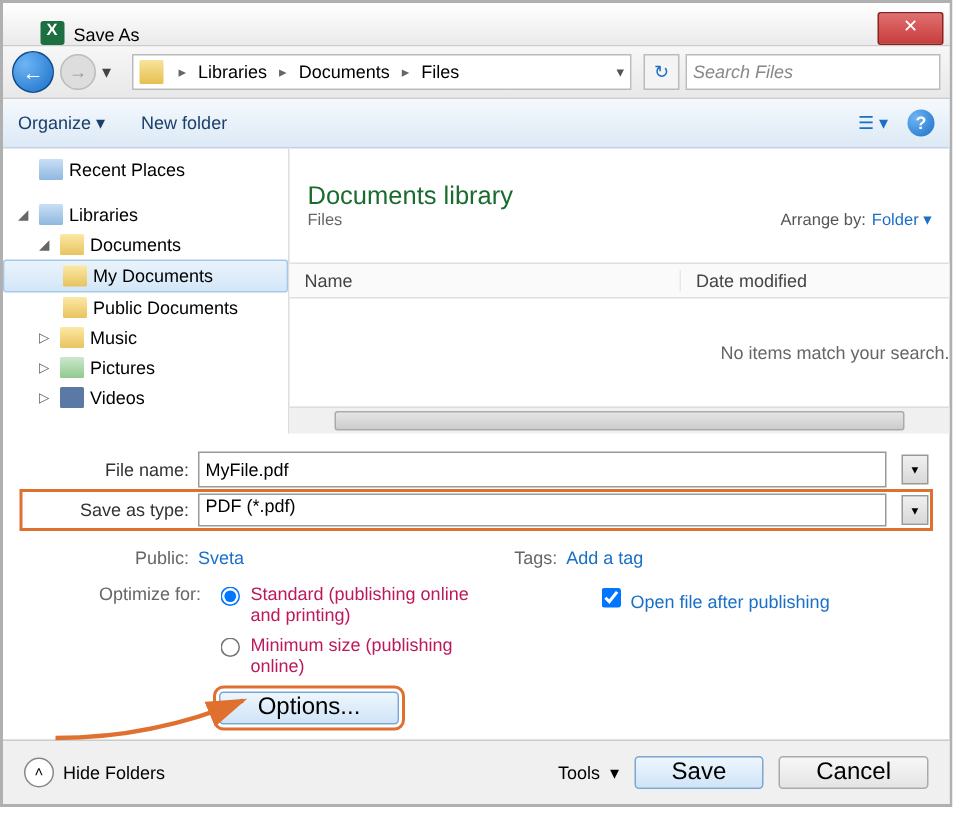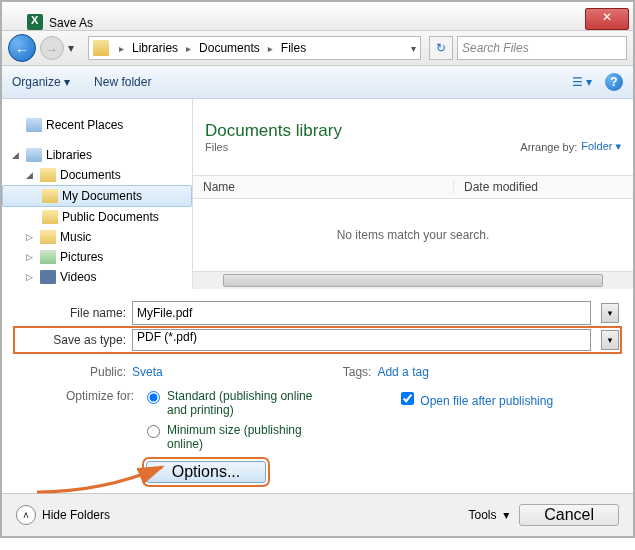--- a/index.html
+++ b/index.html
@@ -18,56 +18,56 @@
 .bc-sep{color:#666;padding:0 4px;font-size:10px}
 .bc-seg{padding:0 2px;cursor:pointer}
 .refresh{width:22px;height:22px;border:1px solid #bbb;background:#f4f4f4;display:flex;align-items:center;justify-content:center;color:#1a6fc7;cursor:pointer}
 .search{width:160px;height:22px;border:1px solid #bbb;background:#fff;display:flex;align-items:center;padding:0 4px;color:#888;font-style:italic}
 .toolbar{height:32px;background:linear-gradient(#f5f9fd,#dce9f5);border-bottom:1px solid #c3d3e5;display:flex;align-items:center;padding:0 10px;gap:24px}
 .tb-link{color:#1a3f6b;cursor:pointer}
 .tb-right{margin-left:auto;display:flex;gap:8px;align-items:center}
 .tb-icon{width:28px;height:20px;border:1px solid transparent;border-radius:2px;display:flex;align-items:center;justify-content:center;color:#1a6fc7;cursor:pointer}
 .help-icon{width:18px;height:18px;border-radius:50%;background:radial-gradient(circle at 30% 30%,#6eb5f5,#1a6fc7);color:#fff;font-weight:bold;display:flex;align-items:center;justify-content:center;cursor:pointer}
 .body{display:flex;height:190px}
-.sidebar{width:190px;border-right:1px solid #ddd;overflow:hidden;padding:16px 0;font-size:12px}
+.sidebar{width:190px;border-right:1px solid #ddd;overflow:hidden;padding:4px 0;font-size:12px}
 .node{display:flex;align-items:center;height:20px;padding:0 4px;gap:4px;cursor:pointer}
 .indent1{padding-left:24px}.indent2{padding-left:40px}
 .node.sel{background:linear-gradient(#eaf3fb,#d3e7f8);border:1px solid #a5c9e8;border-radius:2px;padding-left:39px}
 .tw{width:10px;color:#666;font-size:9px}
 .folder-ico{width:16px;height:14px;background:linear-gradient(#fce9a5,#e8c35f);border-radius:1px}
 .lib-ico{width:16px;height:14px;background:linear-gradient(#c9dff5,#8fb8e0);border-radius:1px}
 .pic-ico{width:16px;height:14px;background:linear-gradient(#cde8cd,#8fc98f);border-radius:1px}
 .vid-ico{width:16px;height:14px;background:#5a7aa5;border-radius:1px}
 .main{flex:1;display:flex;flex-direction:column}
 .lib-header{padding:22px 12px;display:flex;align-items:flex-end}
 .lib-title{font-size:17px;color:#1a6b2e}
 .lib-sub{font-size:11px;color:#666}
 .arrange{margin-left:auto;font-size:11px;display:flex;gap:4px;align-items:center;color:#555}
 .arrange a{color:#1a6fc7;cursor:pointer}
 .column-header{display:flex;border-top:1px solid #e0e0e0;border-bottom:1px solid #e0e0e0;background:#fafafa;height:22px;align-items:center;font-size:12px;color:#444}
 .ch{padding:0 10px;border-right:1px solid #e8e8e8;cursor:pointer}
-.filelist{flex:1;display:flex;align-items:center;justify-content:center;color:#666}
+.filelist{flex:1;display:flex;align-items:center;justify-content:flex-end;color:#666}
 .scroll-h{height:17px;background:#f0f0f0;border-top:1px solid #ddd;position:relative}
 .scroll-h::before{content:"";position:absolute;left:30px;right:30px;top:2px;bottom:2px;background:linear-gradient(#e5e5e5,#ccc);border:1px solid #aaa;border-radius:2px}
 .form{padding:8px 14px 4px 14px}
 .row{display:flex;align-items:center;margin:4px 0;gap:6px}
 .lbl{width:110px;text-align:right;color:#333;font-size:12px}
 .field{flex:1;height:20px;border:1px solid #999;padding:1px 4px;font-size:12px;background:#fff}
 .combo{flex:1;height:20px;border:1px solid #999;background:#fff;display:flex;align-items:flex-start;padding:0 4px;font-size:12px}
 .combo-btn{width:16px;height:18px;background:linear-gradient(#f0f0f0,#d8d8d8);border:1px solid #999;margin-left:4px;display:flex;align-items:center;justify-content:center;font-size:9px;cursor:pointer}
 .highlight{outline:2px solid #e07030;outline-offset:1px}
 .meta{display:flex;padding:6px 14px;font-size:12px;gap:6px}
 .meta .lbl2{color:#666;width:60px;text-align:right}
 .meta a{color:#1a6fc7;cursor:pointer}
 .meta-col{display:flex;gap:6px;width:48%}
 .optimize{display:flex;padding:4px 14px;font-size:12px}
 .radio-group{display:flex;flex-direction:column;gap:6px;margin-left:8px}
 .radio-opt{display:flex;gap:4px;align-items:flex-start}
 .radio-opt input{margin-top:2px}
-.radio-opt span{color:#14532d;max-width:150px;display:inline-block}
+.radio-opt span{color:#be185d;max-width:150px;display:inline-block}
 .check-group{margin-left:80px}
 .check-group label{color:#1a6fc7}
 .opt-btn-row{display:flex;padding:6px 14px 10px 14px}
 .vista-btn{height:22px;padding:0 24px;background:linear-gradient(#eef6fd,#cfe4f7);border:1px solid #7ba7d1;border-radius:3px;font-size:16px;cursor:pointer;color:#000;display:inline-flex;align-items:center}
 .vista-btn.plain{background:linear-gradient(#f7f7f7,#e4e4e4);border:1px solid #aaa}
 .options-btn{margin-left:130px;min-width:120px;justify-content:center;outline:2px solid #e07030;outline-offset:2px}
 .footer{height:42px;background:#f0f0f0;border-top:1px solid #ccc;display:flex;align-items:center;padding:0 14px;gap:10px}
 .hide-folders{display:flex;align-items:center;gap:6px;cursor:pointer}
 .circ{width:18px;height:18px;border:1px solid #888;border-radius:50%;display:flex;align-items:center;justify-content:center;font-size:10px;background:#fff}
 .foot-right{margin-left:auto;display:flex;gap:10px;align-items:center}
@@ -226,20 +226,21 @@
     <button class="vista-btn options-btn">Options...</button>
   </div>
 
   <div class="footer">
     <div class="hide-folders">
       <span class="circ">˄</span>
       <span>Hide Folders</span>
     </div>
     <div class="foot-right">
       <span class="tools"><span>Tools</span>&nbsp;&nbsp;▾</span>
+      <button class="vista-btn" style="min-width:80px;justify-content:center">Save</button>
       <button class="vista-btn plain" style="min-width:80px;justify-content:center">Cancel</button>
     </div>
   </div>
 
   <div class="arrow-callout">
     <svg class="arrw" width="150" height="40">
       <defs>
           <marker id="ah" markerWidth="10" markerHeight="10" refX="8" refY="3" orient="auto">
             <path d="M0,0 L0,6 L9,3 z" fill="#e07030"></path>
           </marker>

